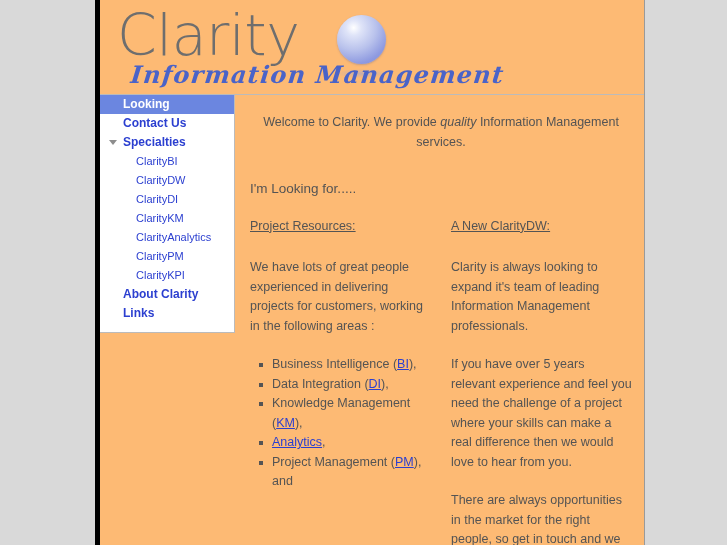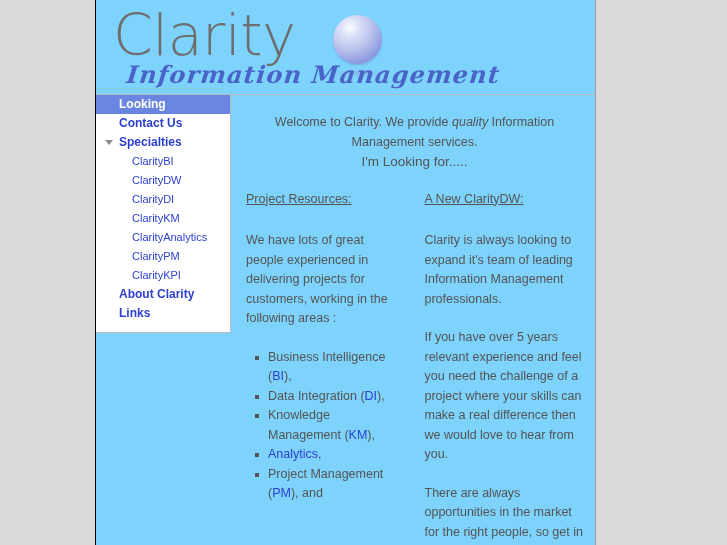--- a/index.html
+++ b/index.html
@@ -13,24 +13,24 @@
     background: #d9d9d9;
     font-family: "Liberation Sans", sans-serif;
     overflow: hidden;
   }
 
   
   #page {
     position: absolute;
     left: 95px;
     top: 0;
-    width: 501px;
+    width: 550px;
     height: 545px;
-    background: #7dd3fc;
-    border-left: 1px solid #000000;
+    background: #fdba74;
+    border-left: 5px solid #000000;
     border-right: 1px solid #9a9a9a;
     box-sizing: border-box;
     overflow: hidden;
   }
 
   
   #header {
     position: relative;
     height: 95px;
     border-bottom: 1px solid #bbbbbb;
@@ -154,21 +154,22 @@
     font-size: 12.5px;
     color: #545454;
     line-height: 19.5px;
   }
   .intro {
     text-align: center;
     margin: 0 4px;
   }
   .intro em { font-style: italic; }
   .looking {
-    text-align: center;
+    text-align: left;
+    margin-top: 27px;
     font-size: 13.5px;
   }
   .cols {
     display: flex;
     margin-top: 18px;
   }
   .col {
     width: 50%;
     box-sizing: border-box;
   }
@@ -196,20 +197,21 @@
     content: "";
     position: absolute;
     left: -13px;
     top: 8px;
     width: 4px;
     height: 4px;
     background: #545454;
   }
   a.lnk {
     color: #2b3fd0;
+    text-decoration: underline;
     cursor: pointer;
   }
 </style>
 </head>
 <body>
 
 <div id="page">
 
   <div id="header">
     <div id="logo-wrap">

